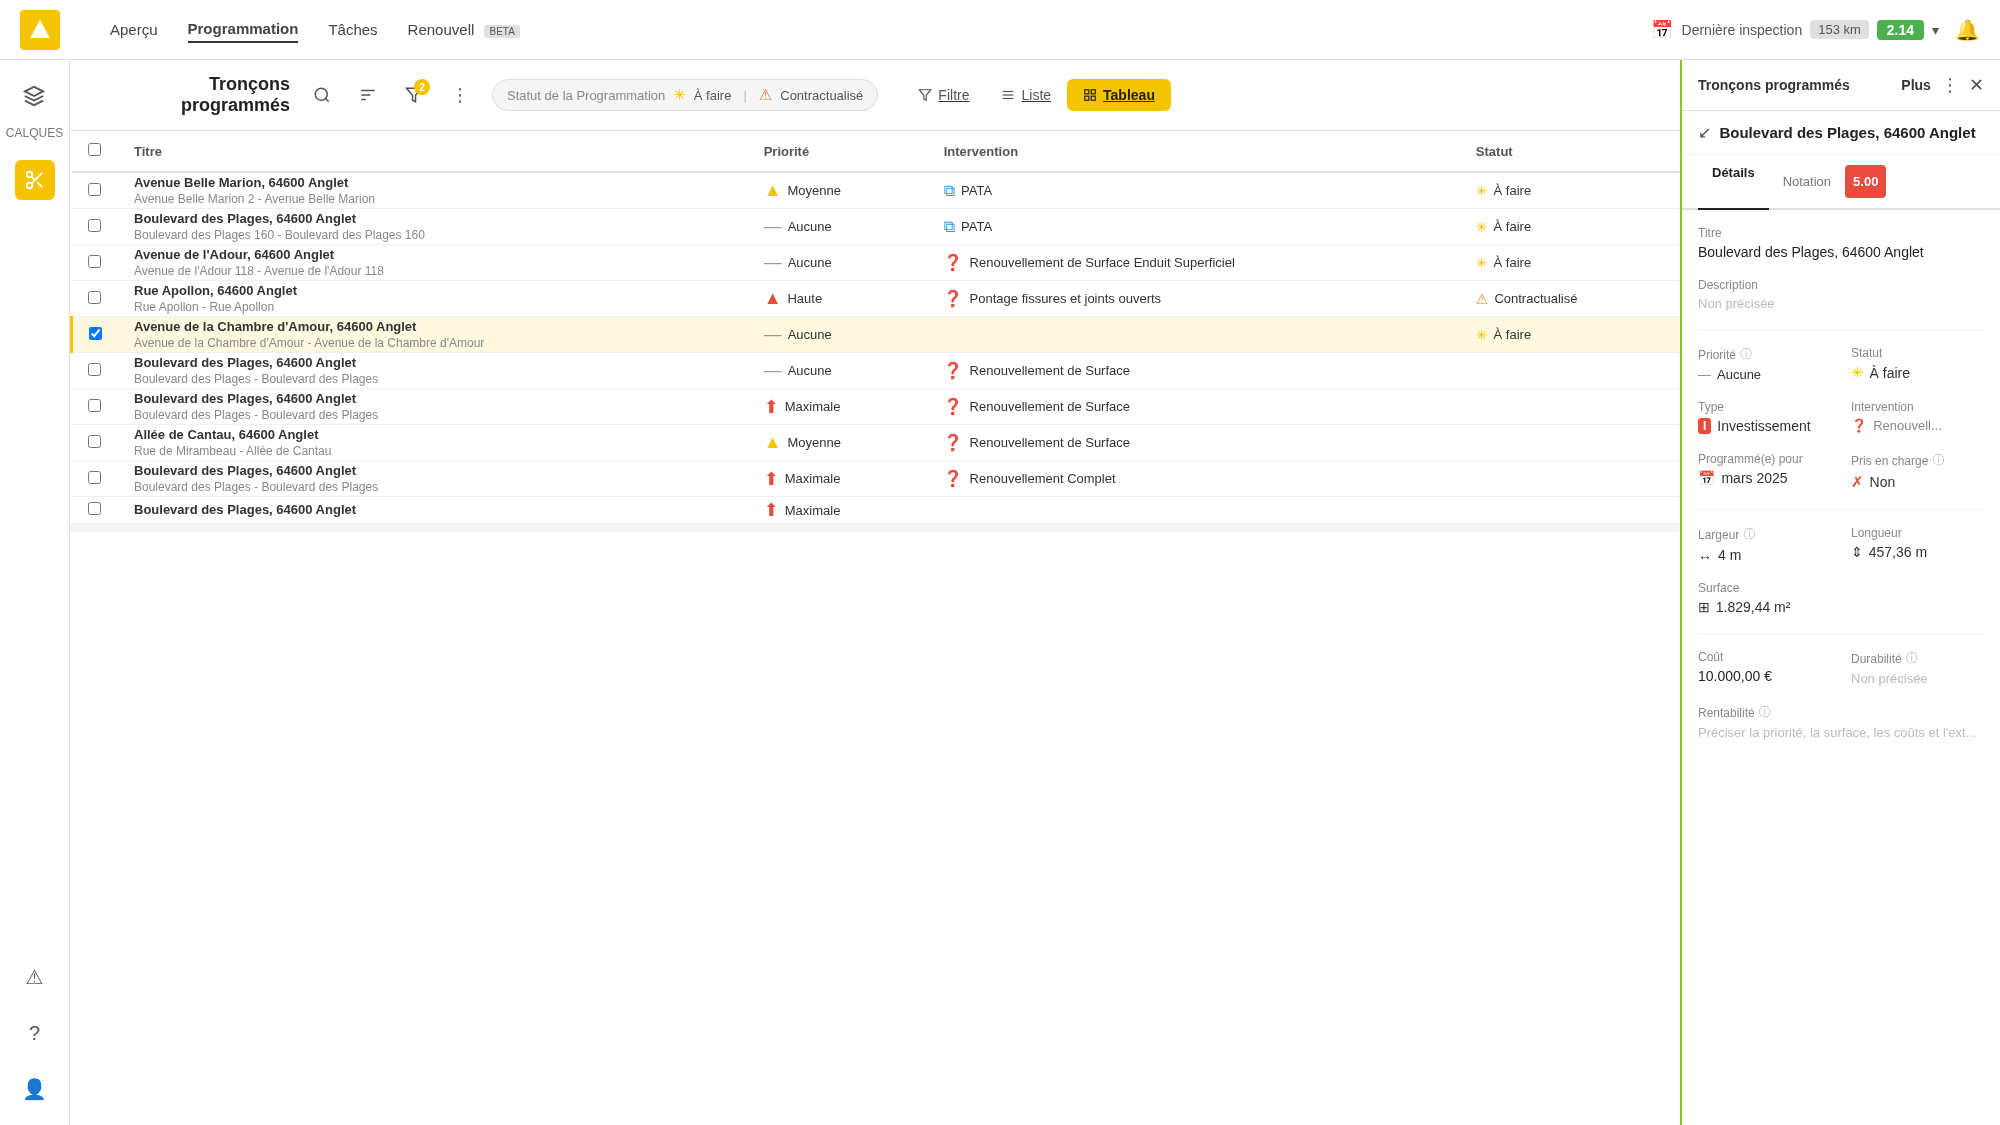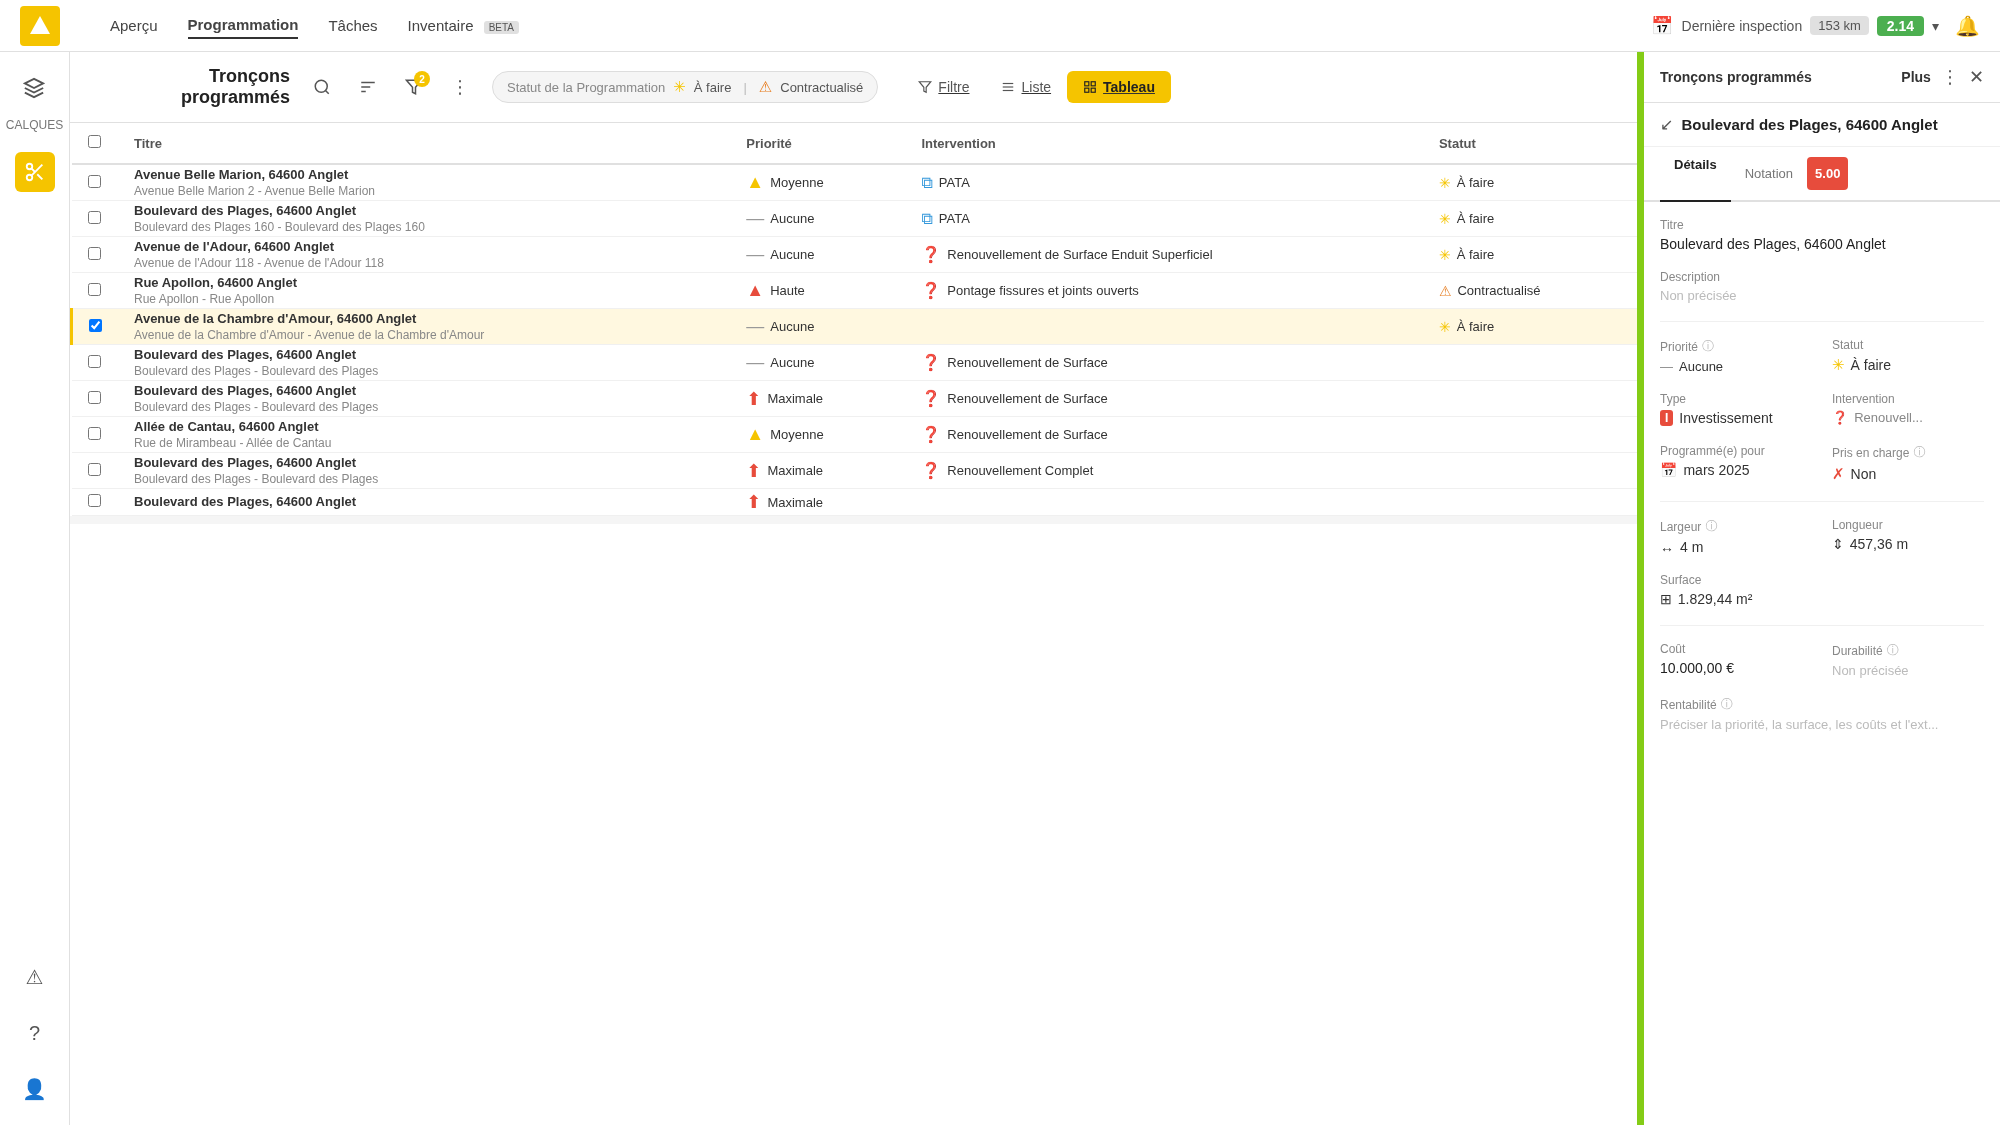--- a/index.html
+++ b/index.html
@@ -1,19 +1,19 @@
 <!DOCTYPE html>
 <html><head>
   <meta charset="utf-8">
   <style>
     * { box-sizing: border-box; margin: 0; padding: 0; }
     body { font-family: -apple-system, BlinkMacSystemFont, 'Segoe UI', sans-serif; font-size: 14px; color: #333; background: #fff; width: 2000px; height: 1125px; overflow: hidden; display: flex; flex-direction: column; }
 
     
-    .top-nav { display: flex; align-items: center; height: 52px; background: #fff; border-bottom: 1px solid #e0e0e0; padding: 0 20px; gap: 30px; flex-shrink: 0; }
+    .top-nav { display: flex; align-items: center; height: 60px; background: #fff; border-bottom: 1px solid #e0e0e0; padding: 0 20px; gap: 30px; flex-shrink: 0; }
     .logo { width: 40px; height: 40px; background: #f5c400; display: flex; align-items: center; justify-content: center; border-radius: 4px; margin-right: 20px; }
     .logo svg { width: 24px; height: 24px; }
     .nav-item { font-size: 15px; color: #444; cursor: pointer; padding: 4px 0; white-space: nowrap; }
     .nav-item.active { font-weight: 600; border-bottom: 2px solid #333; }
     .nav-badge { font-size: 10px; background: #e0e0e0; color: #555; padding: 1px 5px; border-radius: 3px; margin-left: 6px; }
     .nav-right { margin-left: auto; display: flex; align-items: center; gap: 16px; }
     .last-inspection { display: flex; align-items: center; gap: 8px; font-size: 14px; color: #555; }
     .last-inspection-icon { font-size: 18px; }
     .distance-badge { background: #e0e0e0; color: #555; padding: 2px 8px; border-radius: 4px; font-size: 13px; }
     .score-badge { background: #4caf50; color: #fff; padding: 2px 10px; border-radius: 4px; font-size: 14px; font-weight: 700; }
@@ -60,21 +60,21 @@
     td { padding: 2px 16px; font-size: 13px; color: #333; }
     .td-title { font-weight: 600; font-size: 13px; }
     .td-subtitle { font-size: 12px; color: #888; margin-top: 2px; }
     .priority-badge { display: flex; align-items: center; gap: 6px; font-size: 13px; }
     .intervention-badge { display: flex; align-items: center; gap: 6px; font-size: 13px; }
     .statut-badge { display: flex; align-items: center; gap: 6px; font-size: 13px; }
     .statut-star { color: #f5c400; font-size: 14px; }
     .statut-warning { color: #e67e22; font-size: 14px; }
 
     
-    .right-panel { width: 363px; border-left: 7px solid #84cc16; display: flex; flex-direction: column; overflow: hidden; flex-shrink: 0; }
+    .right-panel { width: 320px; border-left: 2px solid #84cc16; display: flex; flex-direction: column; overflow: hidden; flex-shrink: 0; }
     .right-panel-header { padding: 14px 16px; border-bottom: 1px solid #e0e0e0; display: flex; align-items: center; justify-content: space-between; }
     .right-panel-title { font-size: 14px; font-weight: 600; color: #333; }
     .right-panel-actions { display: flex; align-items: center; gap: 10px; margin-left: 35px; }
     .plus-btn { font-size: 14px; font-weight: 600; color: #333; cursor: pointer; }
     .more-btn { color: #555; cursor: pointer; font-size: 18px; }
     .close-btn { color: #555; cursor: pointer; font-size: 18px; }
     .panel-road-title { display: flex; align-items: center; gap: 8px; padding: 12px 16px; border-bottom: 1px solid #f0f0f0; }
     .panel-road-icon { color: #555; font-size: 16px; }
     .panel-road-name { font-size: 15px; font-weight: 600; color: #222; }
     .panel-tabs { display: flex; gap: 0; border-bottom: 2px solid #e0e0e0; padding: 0 16px; }
@@ -106,21 +106,21 @@
 <div class="top-nav">
   <div class="logo">
     <svg viewBox="0 0 24 24" fill="#fff">
         <polygon points="12,2 22,20 2,20"></polygon>
       </svg>
   </div>
   <span class="nav-item">Aperçu</span>
   <span class="nav-item active">Programmation</span>
   <span class="nav-item">Tâches</span>
   <span class="nav-item">
-    <span>Inventaire</span>
+    <span>Renouvell</span>
     <span class="nav-badge">BETA</span>
   </span>
   <div class="nav-right">
     <div class="last-inspection">
       <span class="last-inspection-icon">📅</span>
       <span>Dernière inspection</span>
       <span class="distance-badge">153 km</span>
       <span class="score-badge">2.14</span>
       <span class="dropdown-arrow">▾</span>
     </div>

